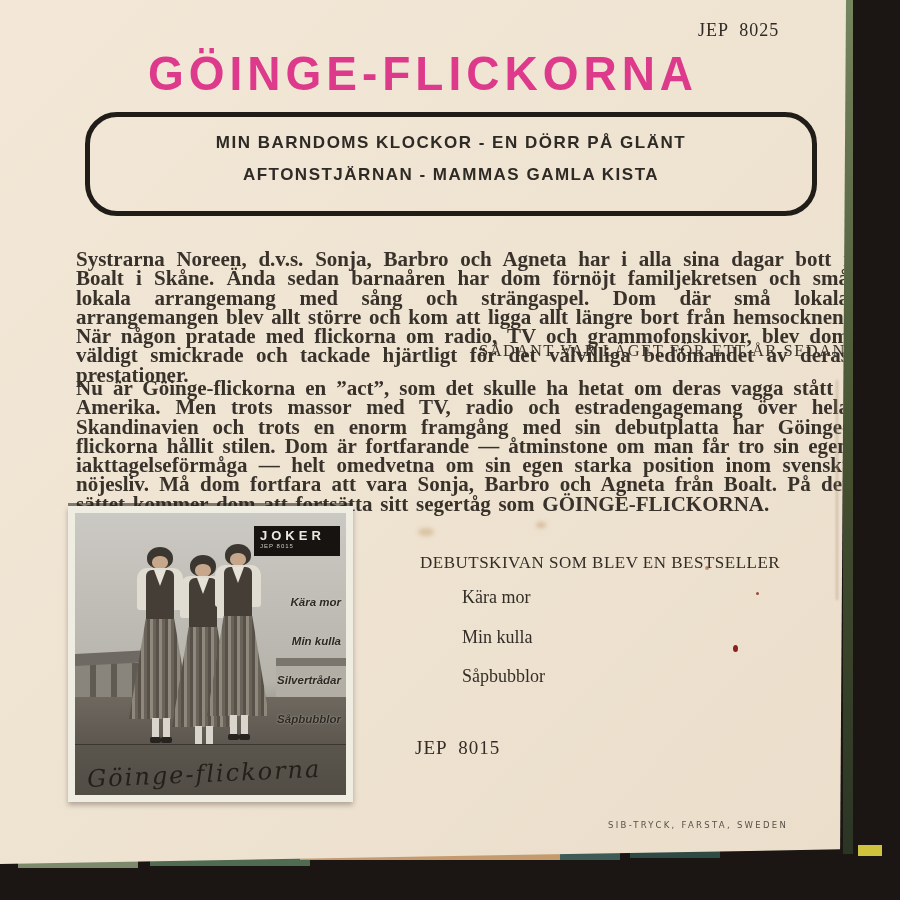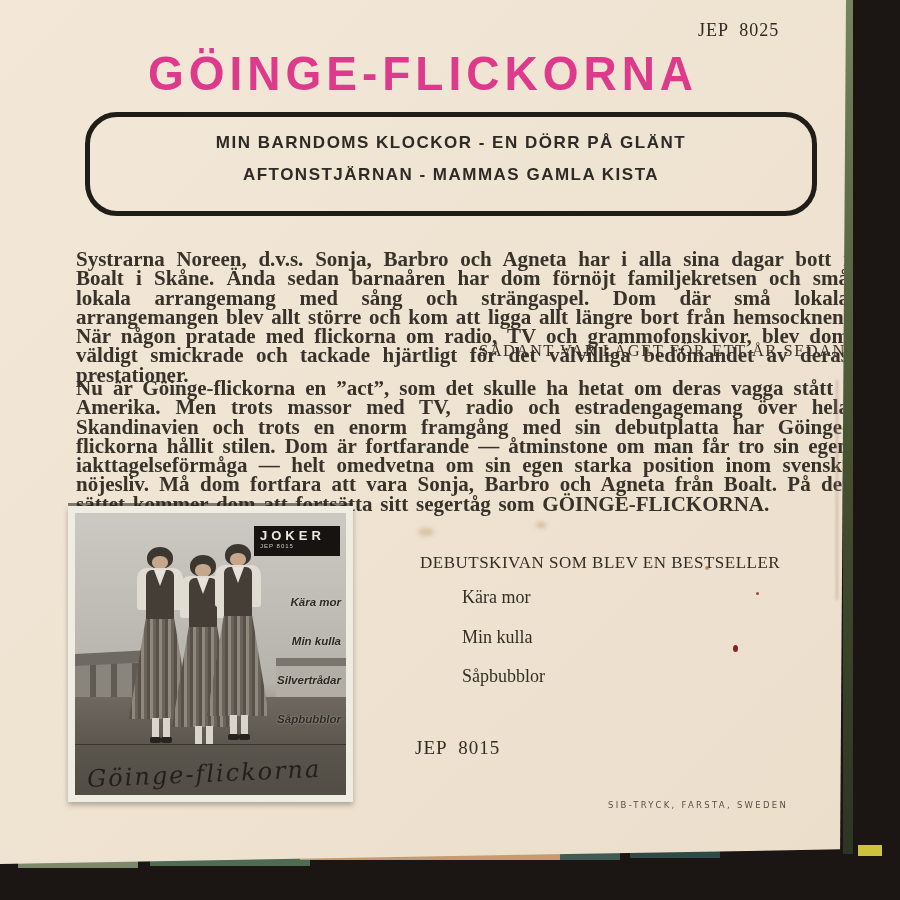--- a/index.html
+++ b/index.html
@@ -106,21 +106,21 @@
 
   
   .debut-heading{position:absolute;left:420px;top:553px;font-size:17px;letter-spacing:.5px;
                  color:#332d26;}
   .track-list{position:absolute;left:462px;top:578px;margin:0;padding:0;list-style:none;
               font-size:18px;color:#332d26;}
   .track-list li{line-height:39.5px;}
   .debut-catalog{position:absolute;left:415px;top:737px;font-size:19px;letter-spacing:1px;
                  color:#332d26;white-space:pre;}
 
-  .print-credit{position:absolute;left:608px;top:800px;font-family:"DejaVu Sans",sans-serif;
+  .print-credit{position:absolute;left:608px;top:820px;font-family:"DejaVu Sans",sans-serif;
                 font-size:8.5px;letter-spacing:2.3px;color:#55504a;}
 
   
   .stain{position:absolute;border-radius:50%;}
   .s1{left:733px;top:645px;width:5px;height:7px;background:#8a2020;}
   .s2{left:756px;top:592px;width:3px;height:3px;background:#9a4a3a;}
   .s3{left:705px;top:566px;width:4px;height:4px;background:#a56a4a;opacity:.7;}
   .s4{left:418px;top:528px;width:16px;height:8px;background:#d9c3a1;filter:blur(2px);}
   .s5{left:536px;top:522px;width:10px;height:6px;background:#cdb08a;filter:blur(2px);opacity:.8;}
   .crease{position:absolute;left:836px;top:380px;width:2px;height:220px;

